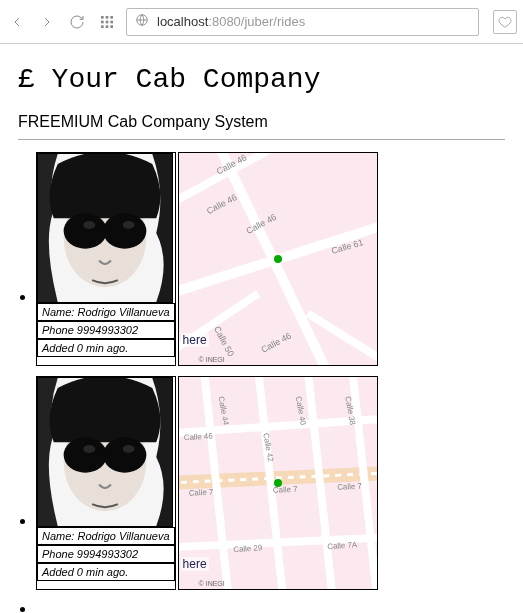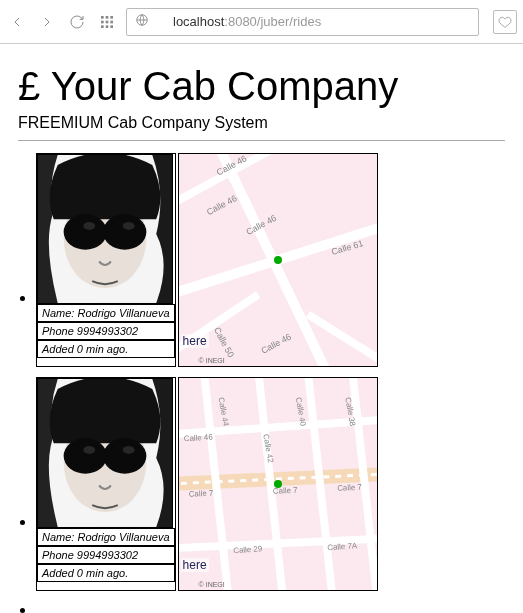--- a/index.html
+++ b/index.html
@@ -2,34 +2,34 @@
 <html><head>
 <meta charset="utf-8">
 <style>
   * { margin: 0; padding: 0; box-sizing: border-box; }
   body { font-family: "Segoe UI", Arial, sans-serif; background: #fff; width: 523px; height: 613px; overflow: hidden; position: relative; }
   
   .browser-bar { height: 44px; border-bottom: 1px solid #ccc; display: flex; align-items: center; padding: 0 6px; gap: 8px; background: #fff; }
   .nav-btn { width: 22px; height: 22px; display: flex; align-items: center; justify-content: center; color: #888; cursor: pointer; }
   .nav-btn svg { width: 16px; height: 16px; stroke: #888; fill: none; stroke-width: 1.5; }
   .grid-btn svg { stroke: none; fill: #888; }
-  .addr-bar { flex: 1; height: 28px; border: 1px solid #bbb; border-radius: 2px; display: flex; align-items: center; padding: 0 8px; gap: 24px; background: #fff; }
+  .addr-bar { flex: 1; height: 28px; border: 1px solid #bbb; border-radius: 2px; display: flex; align-items: center; padding: 0 8px; gap: 8px; background: #fff; }
   .addr-icon svg { width: 14px; height: 14px; stroke: #888; fill: none; stroke-width: 1.5; }
   .url-text { font-size: 13px; color: #333; }
   .url-text .dim { color: #999; }
   .heart-btn { width: 24px; height: 24px; border: 1px solid #bbb; border-radius: 2px; display: flex; align-items: center; justify-content: center; margin-left: 6px; }
   .heart-btn svg { width: 14px; height: 14px; stroke: #999; fill: none; stroke-width: 1.5; }
   
   .content-area { padding: 20px 18px 0 18px; height: calc(613px - 44px); overflow-y: auto; position: relative; }
   .content-area::-webkit-scrollbar { width: 14px; }
   .content-area::-webkit-scrollbar-track { background: #f0f0f0; }
   .content-area::-webkit-scrollbar-thumb { background: #b8b8b8; border-radius: 2px; }
   
-  .page-title { font-family: Liberation Sans, sans-serif; font-size: 40px; font-weight: normal; color: #000; }
-  .page-subtitle { font-family: Arial, sans-serif; font-size: 16px; color: #000; margin-top: 5px; padding-bottom: 8px; border-bottom: 1px solid #aaa; }
+  .page-title { font-family: Liberation Mono, monospace; font-size: 28px; font-weight: normal; color: #000; }
+  .page-subtitle { font-family: Arial, sans-serif; font-size: 16px; color: #000; margin-top: 18px; padding-bottom: 8px; border-bottom: 1px solid #aaa; }
   
   .ride-list-container { margin-top: 12px; }
   ul.ride-list { list-style: disc; padding-left: 18px; }
   ul.ride-list > li { margin: 4px 0 10px 0; }
   
   .ride-card { display: flex; gap: 2px; }
   .left-col { display: flex; flex-direction: column; border: 1px solid #000; font-style: italic; }
   .photo { width: 136px; height: 150px; border: 1px solid #000; background: linear-gradient(135deg,#e8e8e8 0%,#fff 40%,#ccc 100%); position: relative; overflow: hidden; }
   .photo svg { width: 100%; height: 100%; }
   .field { border: 1px solid #000; border-top: 1px solid #000; padding: 2px 4px; font-size: 11px; font-family: Arial, sans-serif; color: #000; background: #fff; }

